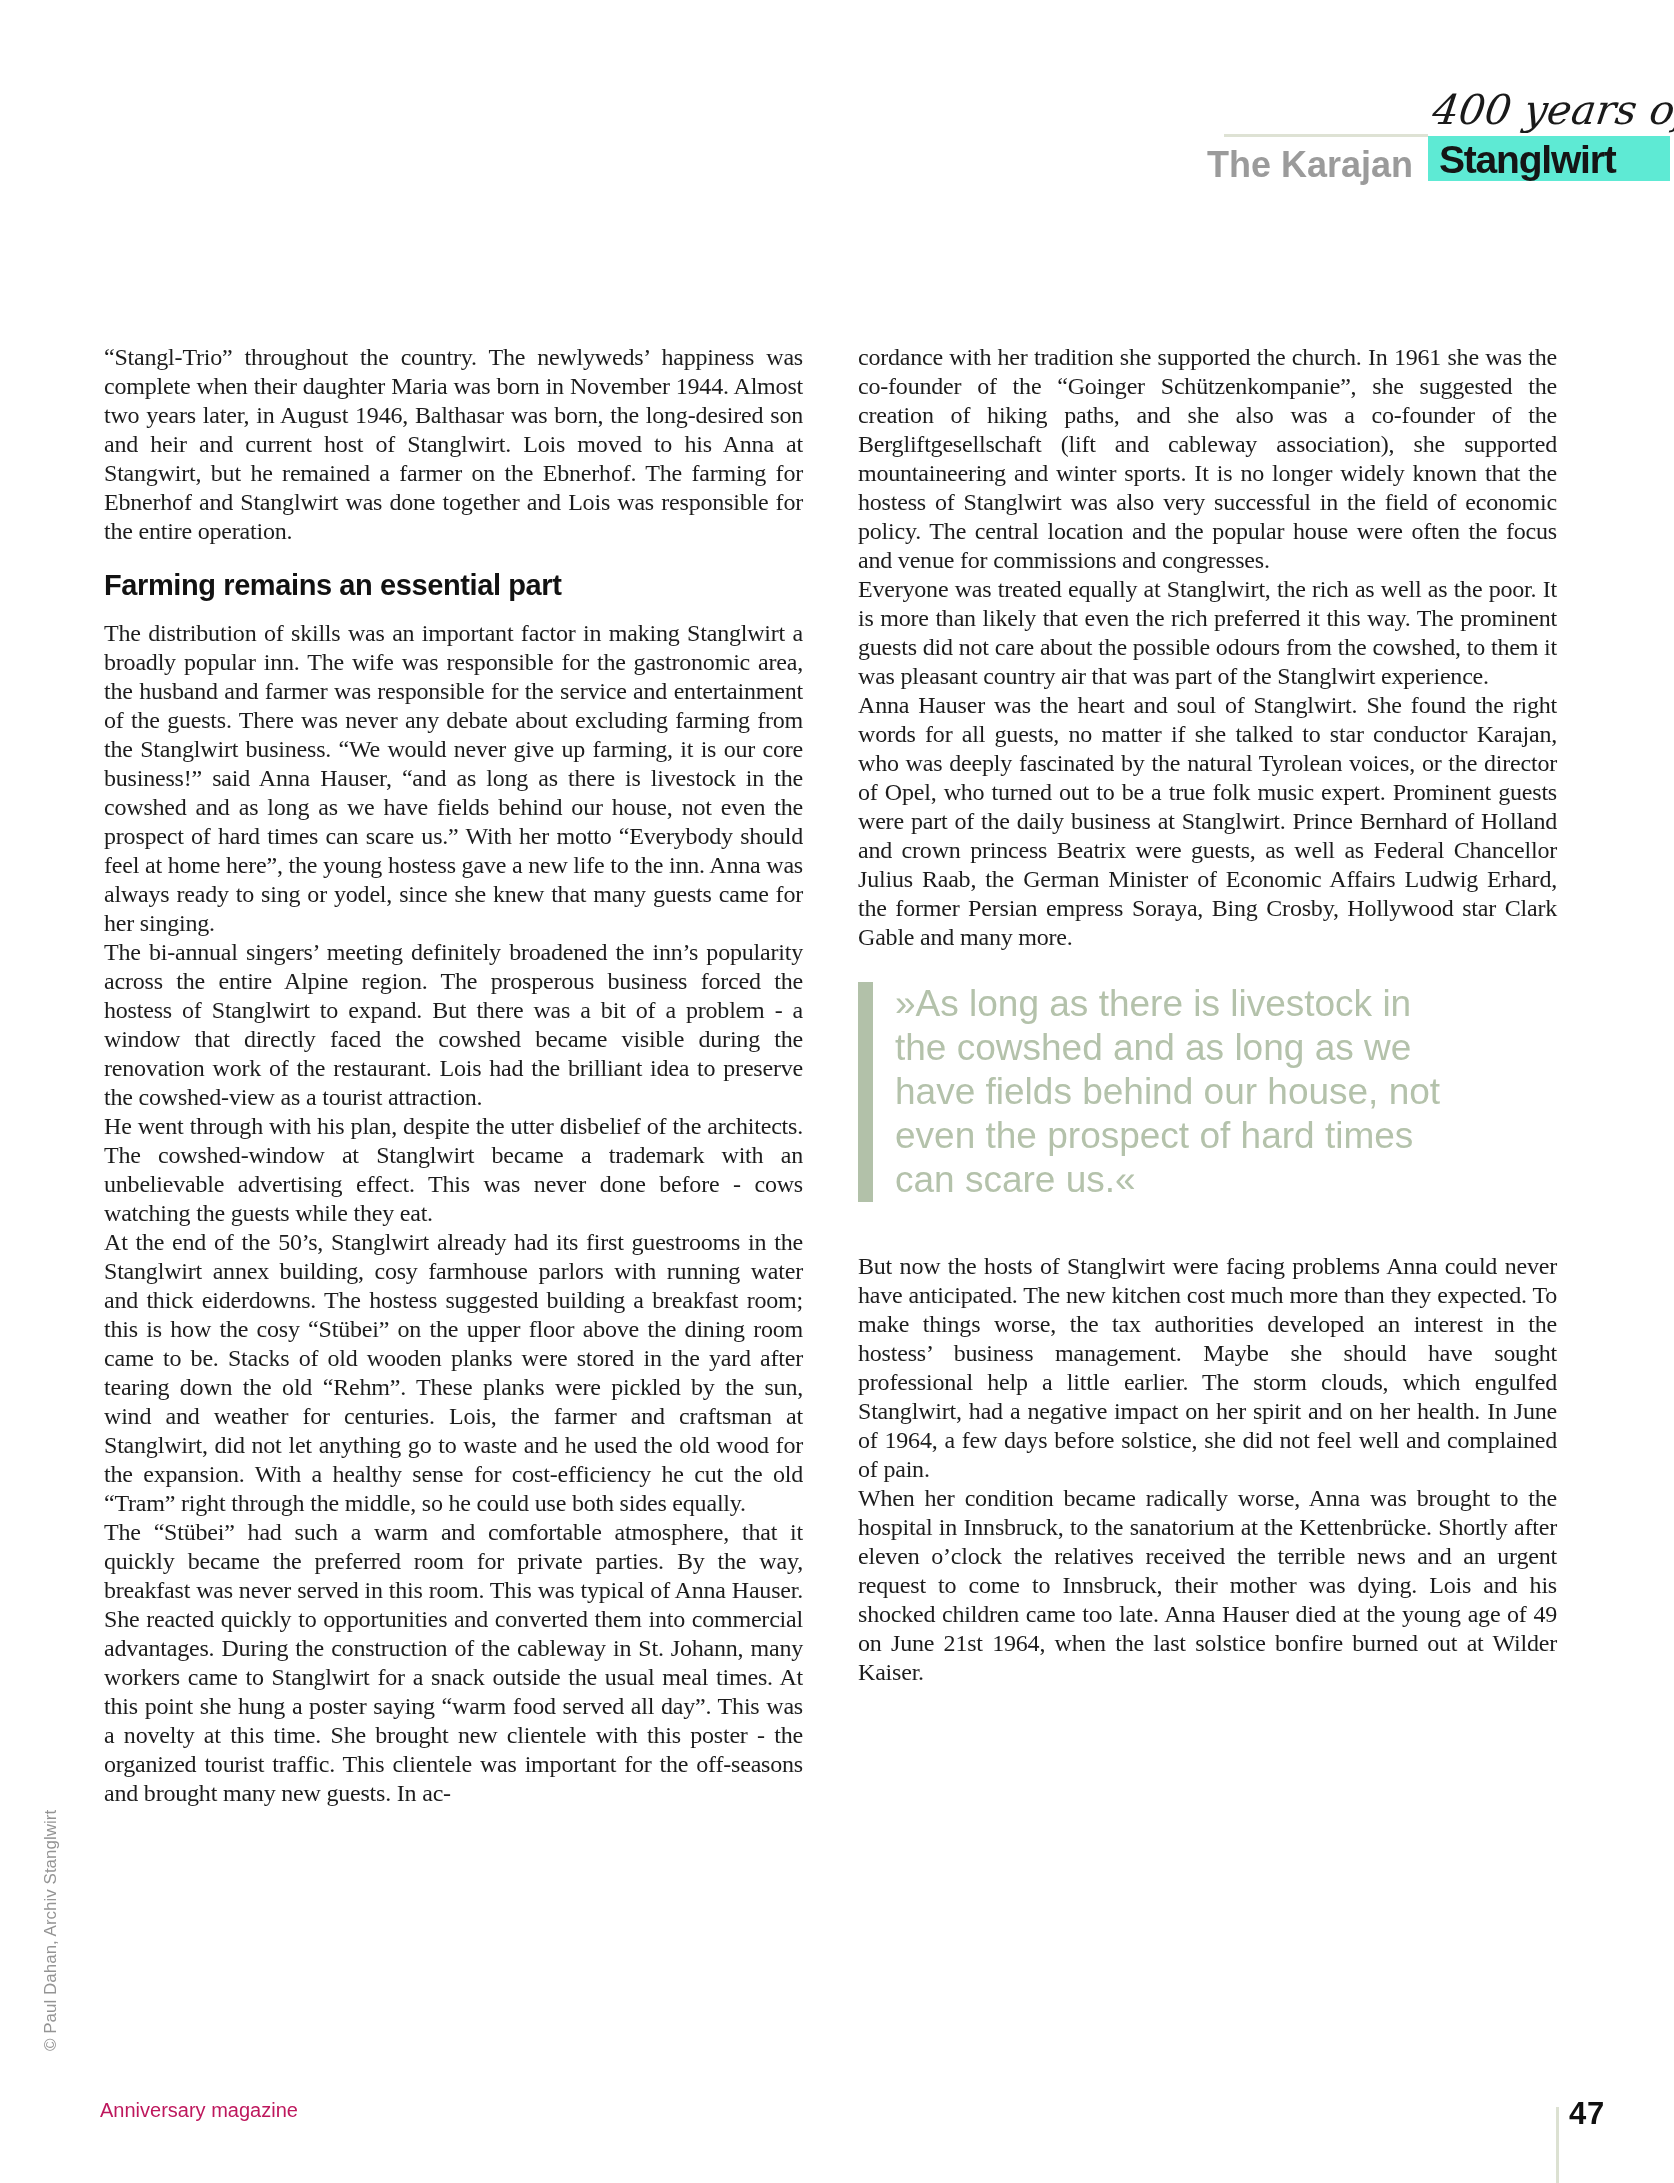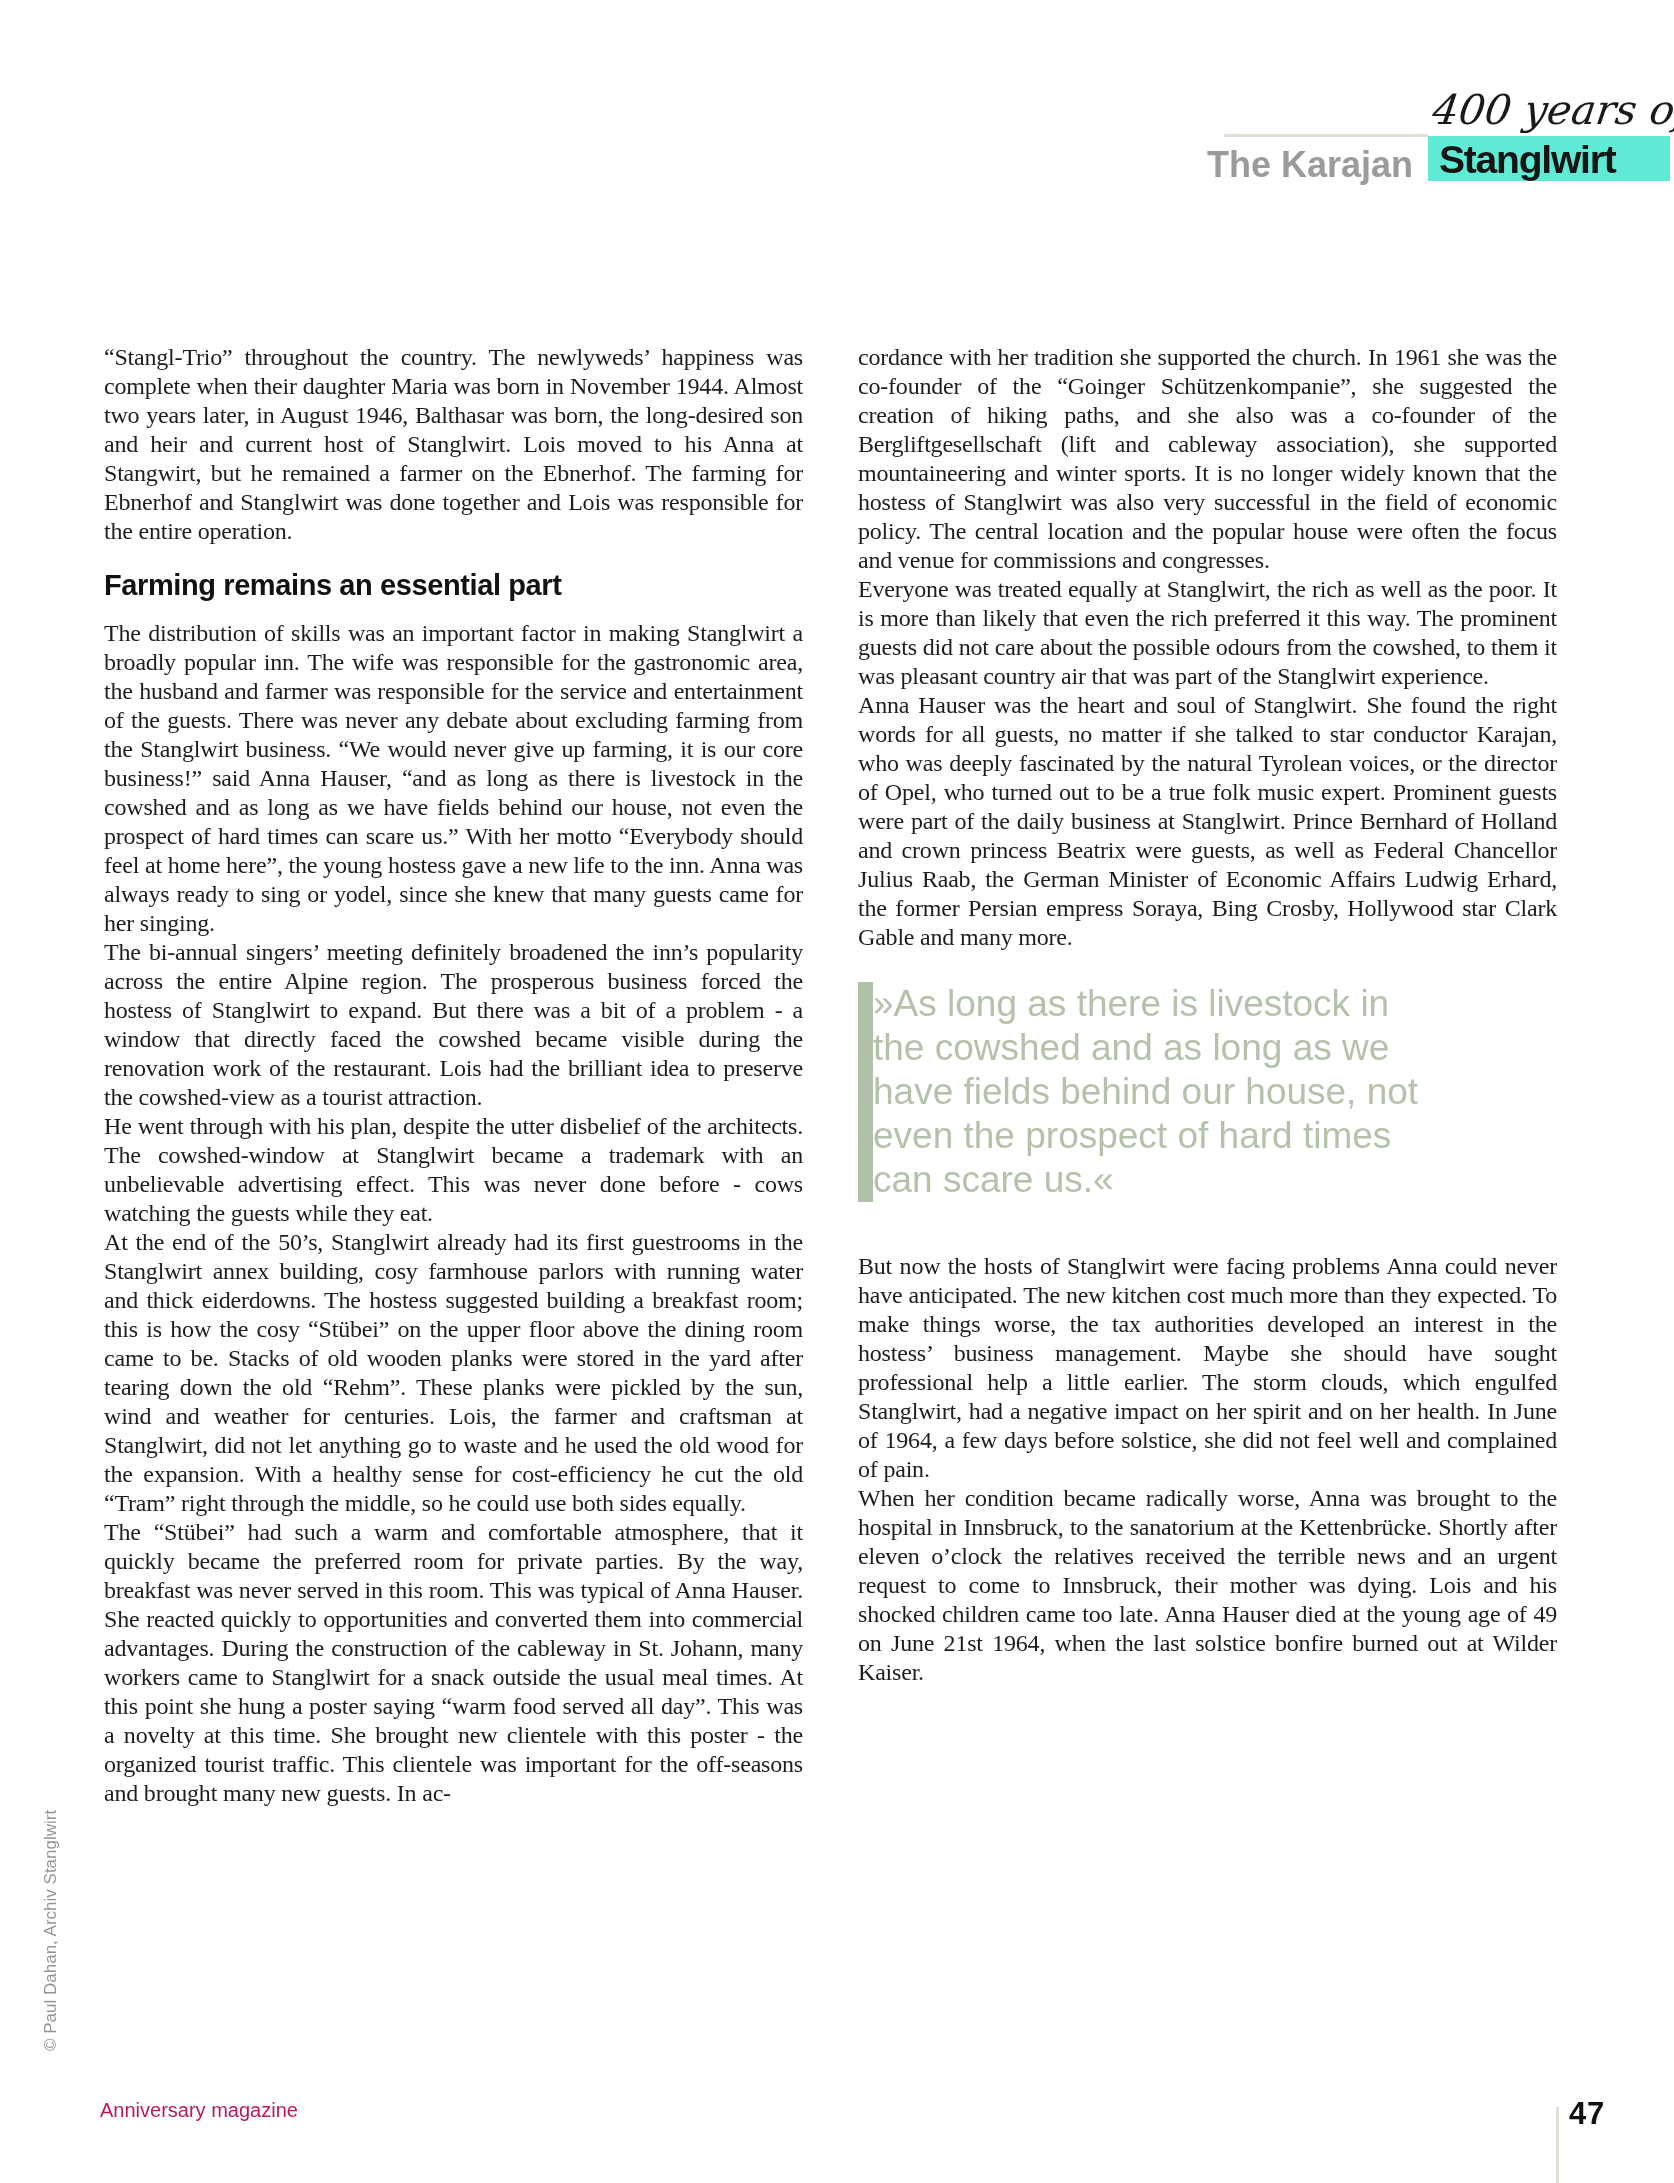--- a/index.html
+++ b/index.html
@@ -65,20 +65,21 @@
     margin:22px 0 17px 0;
     font-family:"Liberation Sans",sans-serif;
     font-weight:bold;font-size:29px;line-height:34px;
     color:#121212;letter-spacing:-0.4px;
   }
 
   
   .pull-quote{
     margin:30px 0 50px 0;
     border-left:15.6px solid #b2c1a9;
+    padding-left:22px;
     width:550px;
     font-family:"Liberation Sans",sans-serif;
     font-size:37px;line-height:44px;
     color:#b4c2ab;
     text-align:left;
   }
 
   
   .footer-left{
     position:absolute;left:100px;top:2099px;

